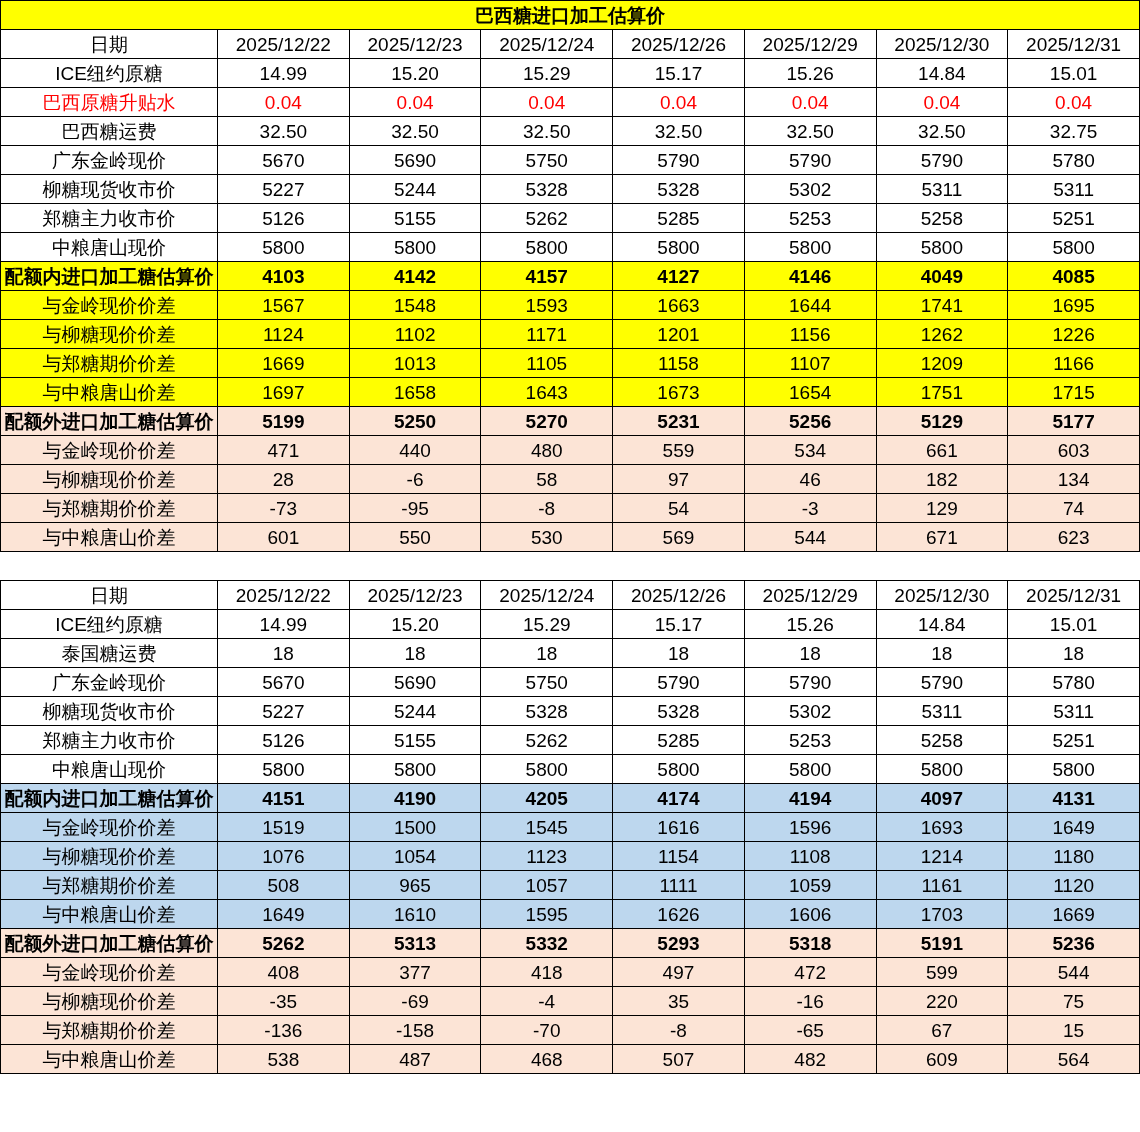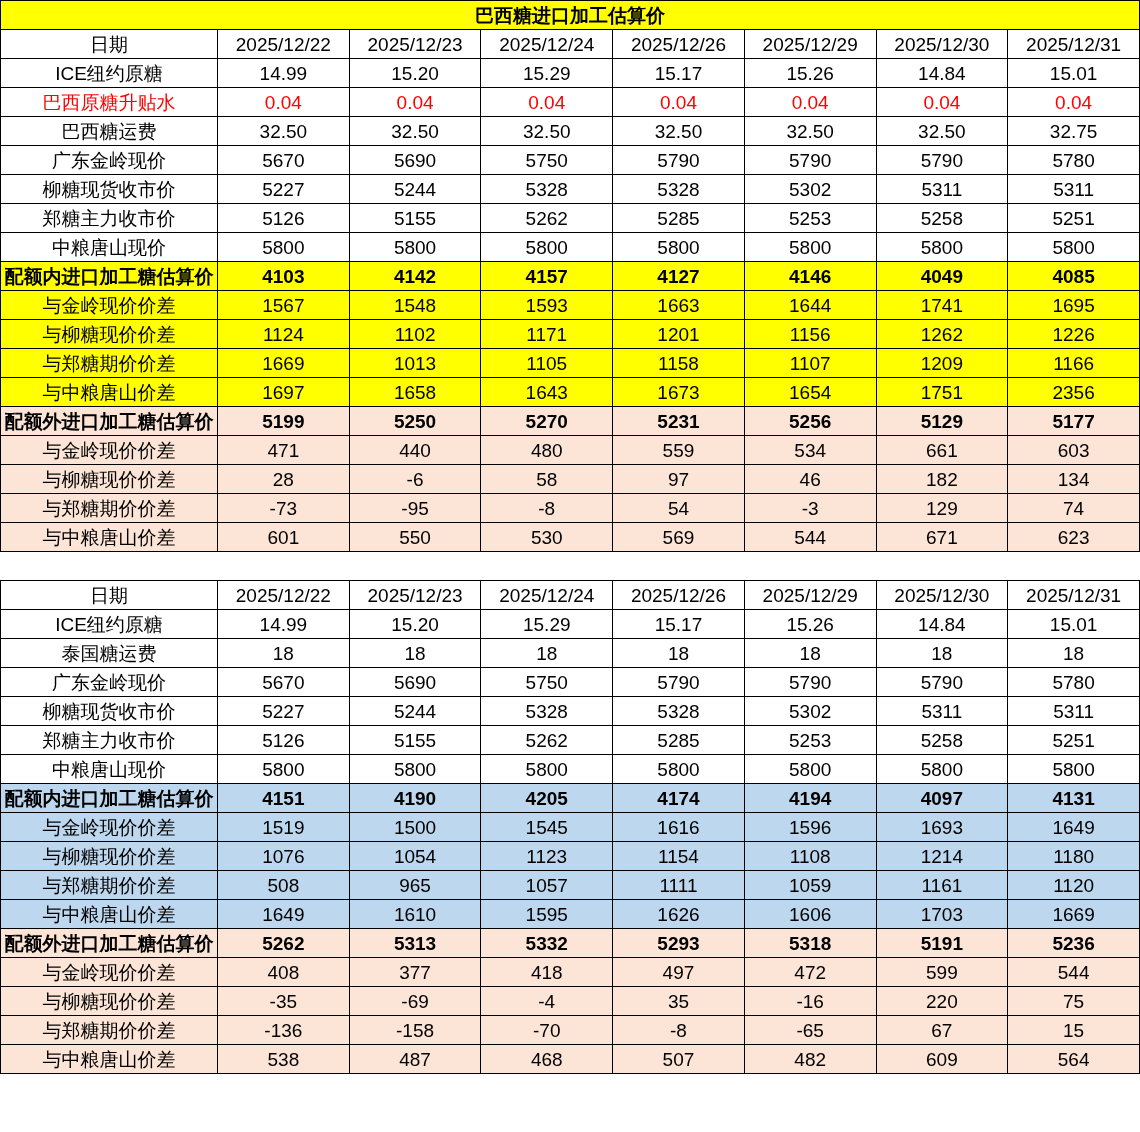--- a/index.html
+++ b/index.html
@@ -174,21 +174,21 @@
           <td>1166</td>
         </tr>
         <tr class="bg-yellow">
           <td>与中粮唐山价差</td>
           <td>1697</td>
           <td>1658</td>
           <td>1643</td>
           <td>1673</td>
           <td>1654</td>
           <td>1751</td>
-          <td>2356</td>
+          <td>1715</td>
         </tr>
         <tr class="bg-peach bold">
           <td>配额外进口加工糖估算价</td>
           <td>5199</td>
           <td>5250</td>
           <td>5270</td>
           <td>5231</td>
           <td>5256</td>
           <td>5129</td>
           <td>5177</td>

